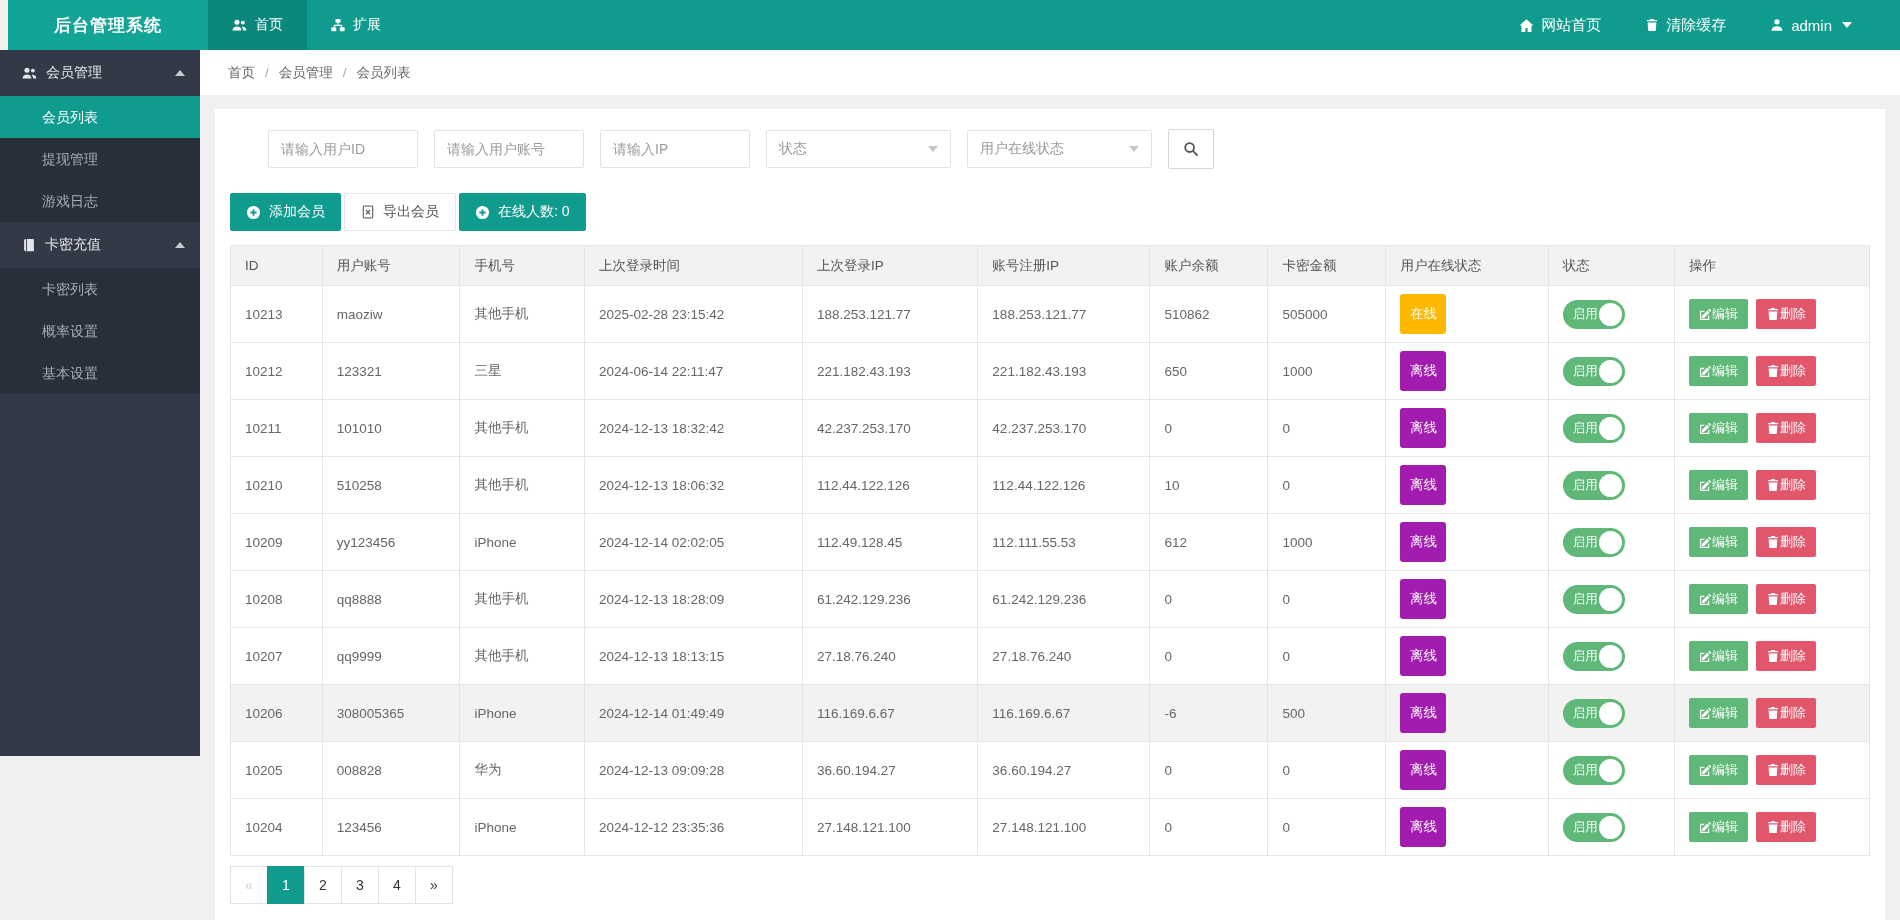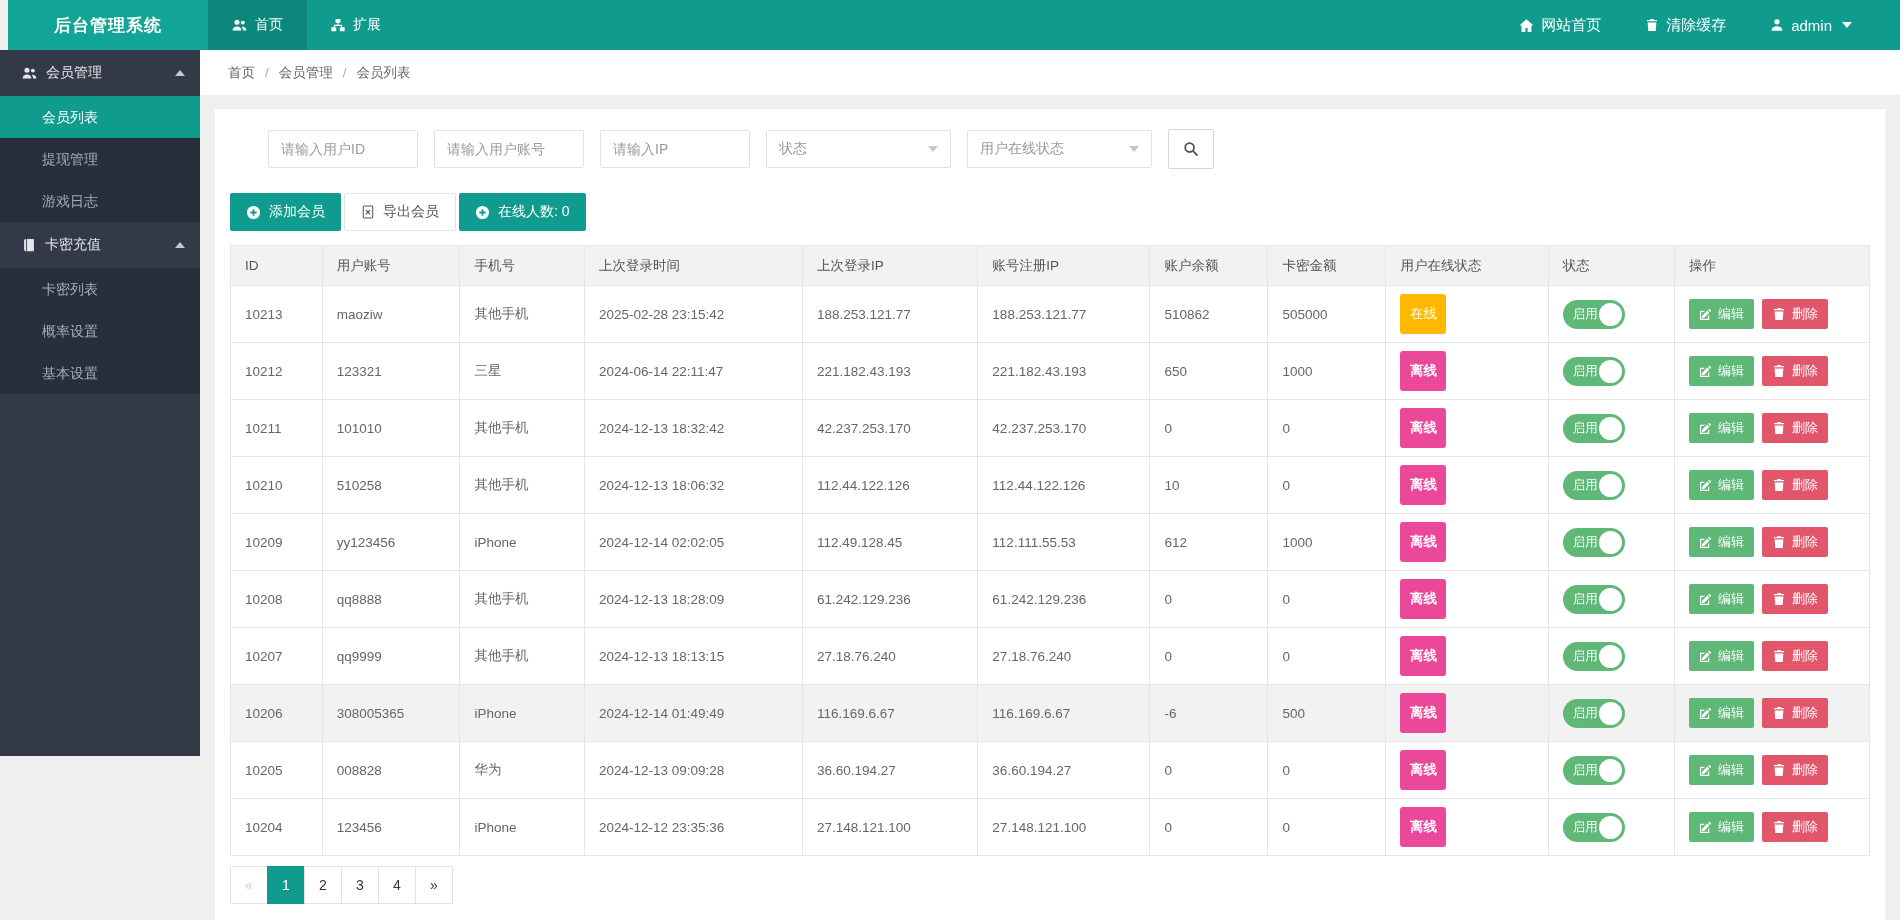--- a/index.html
+++ b/index.html
@@ -53,27 +53,27 @@
   .btn-white { background:#fff; color:#555; border:1px solid #e6e6e6; }
 
   
   table.grid { margin-top:14px; width:100%; border-collapse:collapse; font-size:13.5px; color:#666; table-layout:fixed; }
   .grid th { background:#f2f2f2; border:1px solid #e6e6e6; height:40px; text-align:left; padding-left:14px; color:#555; font-weight:normal; }
   .grid td { border:1px solid #e6e6e6; height:57px; padding-left:14px; background:#fff; }
   .grid tr.hl td { background:#f2f2f2; }
 
   .badge { display:inline-block; padding:11px 9px; min-width:46px; text-align:center; border-radius:3px; color:#fff; font-size:13.5px; }
   .badge.online { background:#ffb800; }
-  .badge.offline { background:#ec4899;font-weight:bold; }
+  .badge.offline { background:#a21caf; }
 
   .switch { width:62px; height:29px; border-radius:15px; background:#5fb878; position:relative; display:inline-flex; align-items:center; cursor:pointer; vertical-align:middle; }
   .switch .sw-label { color:#fff; font-size:12.5px; margin-left:10px; }
   .switch .knob { position:absolute; right:3px; top:3px; width:23px; height:23px; border-radius:50%; background:#fff; }
 
-  .op-btn { display:inline-flex; align-items:center; gap:6px; height:30px; padding:0 10px; border:none; border-radius:2px; color:#fff; font-size:13px; margin-right:8px; cursor:pointer; font-family:inherit; }
+  .op-btn { display:inline-flex; align-items:center; height:30px; padding:0 10px; border:none; border-radius:2px; color:#fff; font-size:13px; margin-right:8px; cursor:pointer; font-family:inherit; }
   .op-edit { background:#5fb878; }
   .op-del { background:#e1566a; }
 
   
   .pagination { margin-top:10px; display:inline-flex; }
   .page-item { min-width:38px; height:38px; line-height:36px; text-align:center; padding:0 8px; background:#fff; border:1px solid #e2e2e2; margin-left:-1px; font-size:14px; color:#333; cursor:pointer; }
   .page-item:first-child { margin-left:0; }
   .page-item.disabled { color:#ccc; cursor:default; }
   .page-item.active { background:#0f9b8e; border-color:#0f9b8e; color:#fff; cursor:default; }
 </style>

